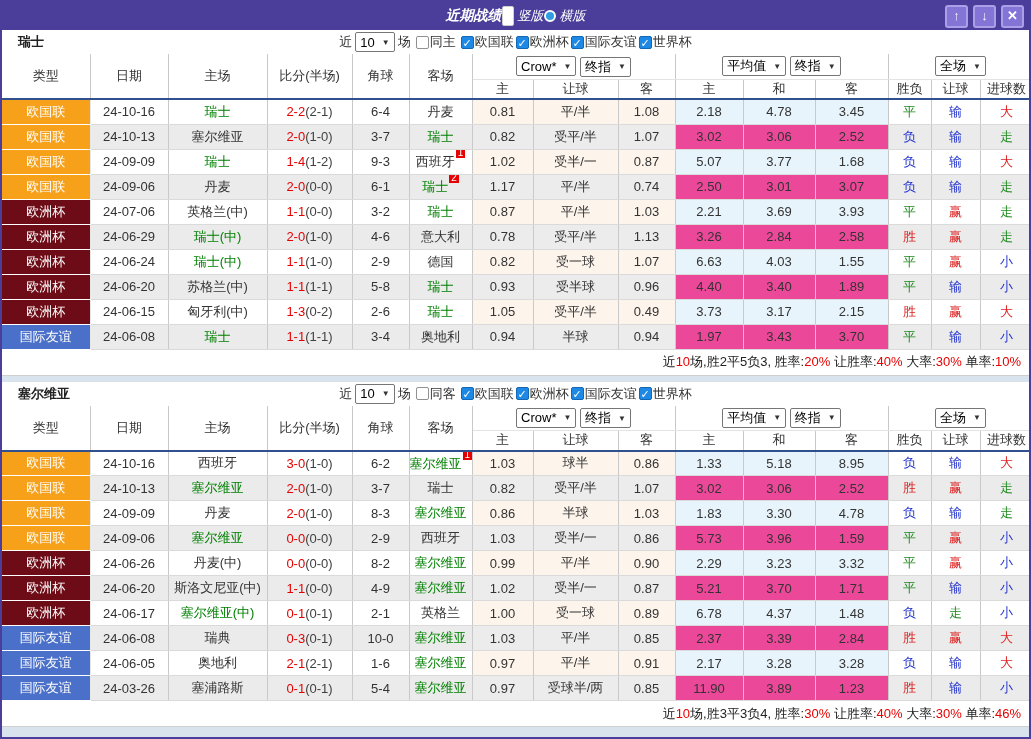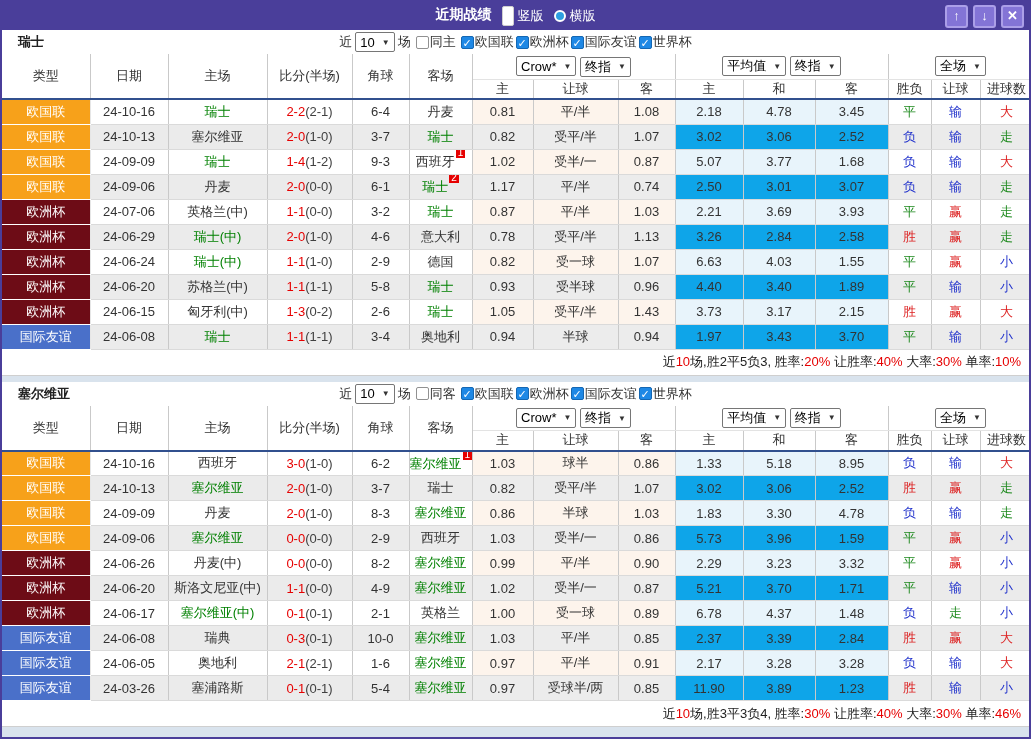--- a/index.html
+++ b/index.html
@@ -1,21 +1,21 @@
 <!DOCTYPE html>
 <html><head>
 <meta charset="utf-8">
 <style>
   * { margin:0; padding:0; box-sizing:border-box; }
   body { font-family:"Liberation Sans","DejaVu Sans",sans-serif; background:#fff; }
   .window { width:1031px; height:739px; border:2px solid #4a3e9a; background:#fff; overflow:hidden; display:flex; flex-direction:column; }
 
   
   .titlebar { height:28px; background:#4a3e9a; position:relative; display:flex; align-items:center; flex:0 0 auto; }
-  .titlebar-center { position:absolute; left:0; right:0; display:flex; justify-content:center; gap:10px; color:#fff; font-size:13px; }
+  .titlebar-center { position:absolute; left:0; right:0; display:flex; justify-content:center; align-items:center; color:#fff; font-size:13px;font-style:italic; }
   .titlebar-center .title { font-weight:bold; font-size:14px; }
   .radio-opt { display:inline-flex; align-items:center; gap:4px; cursor:pointer; }
   .radio { width:12px; height:12px; border-radius:50%; display:inline-block; }
   .radio.sel { background:#fff; border:1px solid #cfcfcf; }
   .radio.unsel { background:#2d9fe0; border:2px solid #fff; }
   .win-buttons { margin-left:auto; margin-right:5px; display:flex; gap:5px; position:relative; }
   .win-btn { width:23px; height:23px; background:#8374d6; border:2px solid #ab9fe8; border-radius:3px; color:#fff; font-weight:bold; font-size:13px; line-height:18px; text-align:center; cursor:pointer; padding:0; }
 
   
   .filter-row { height:24px; position:relative; display:flex; align-items:center; justify-content:center; font-size:13px; color:#333; background:#fff; flex:0 0 auto; }
@@ -32,21 +32,21 @@
   th { font-weight:normal; }
   .h1 .hc { border-right:1px solid #c9c9c9; border-bottom:2px solid #31508e; background:#fff; height:25px; }
   .h1 .grp { border-right:1px solid #c9c9c9; border-bottom:1px solid #e3e3e3; background:#fff; height:25px; text-align:center; }
   .h2 th { border-right:1px solid #c9c9c9; border-bottom:2px solid #31508e; background:#fff; height:20px; }
   td { text-align:center; border-right:1px solid #c9c9c9; border-bottom:1px solid #dadada; height:25px; overflow:hidden; white-space:nowrap; }
   tr.odd td { background:#ffffff; }
   tr.even td { background:#ebebeb; }
   tr.odd td.c-odds { background:#fdf4ec; }
   tr.even td.c-odds { background:#ececec; }
   tr.odd td.c-avg { background:#e8f4fb; }
-  tr.even td.c-avg { background:#0ea5e9; }
+  tr.even td.c-avg { background:#ec4899; }
   td.league { color:#fff; border-bottom:1px solid #fff; border-right:1px solid #e6e6e6; }
   .focus { color:#008000; }
   .score { color:#e60000;text-align:right; }
   .half { color:#404040; }
   .sup { background:#e60000; color:#fff; font-size:10px; line-height:12px; padding:0 2px; margin-left:1px; position:relative; top:-5px; }
   td.summary { text-align:right; padding-right:12px; height:26px; background:#fff; border-right:none; border-bottom:1px solid #cfcfcf; font-size:13px; color:#222; }
   td.summary .red { color:#e60000; }
   .gap-strip { height:6px; background:#d9e3ed; flex:0 0 auto; }
   .bottom-strip { background:#d9e3ed; flex:1 1 auto; }
 </style>
@@ -311,21 +311,21 @@
         </tr>
         <tr class="odd">
           <td class="league" style="background:#6d0c16">欧洲杯</td>
           <td>24-06-15</td>
           <td><span class="">匈牙利(中)</span></td>
           <td><span class="score">1-3</span><span class="half">(0-2)</span></td>
           <td>2-6</td>
           <td><span class="focus">瑞士</span></td>
           <td class="c-odds">1.05</td>
           <td class="c-odds">受平/半</td>
-          <td class="c-odds">1.43</td>
+          <td class="c-odds">0.49</td>
           <td class="c-avg">3.73</td>
           <td class="c-avg">3.17</td>
           <td class="c-avg">2.15</td>
           <td style="color:#dd2222">胜</td>
           <td style="color:#dd2222">赢</td>
           <td style="color:#dd2222">大</td>
         </tr>
         <tr class="even">
           <td class="league" style="background:#4a70c9">国际友谊</td>
           <td>24-06-08</td>

